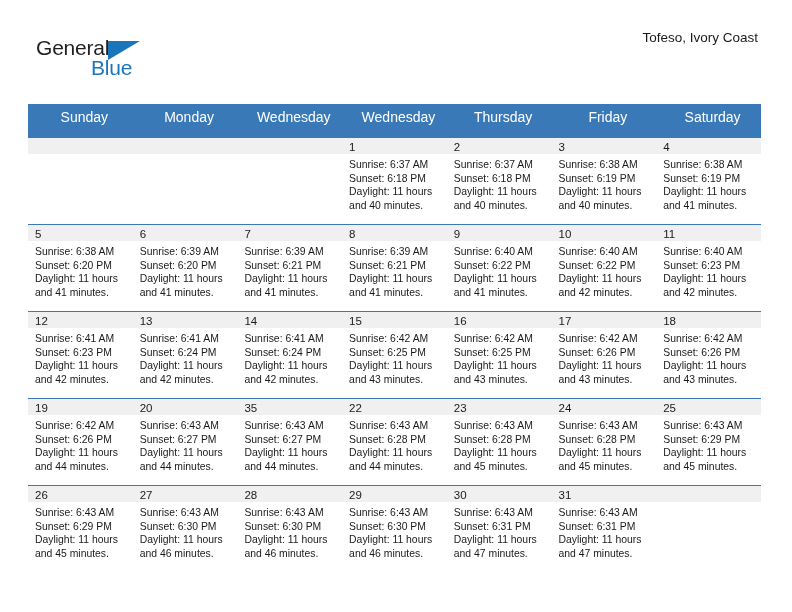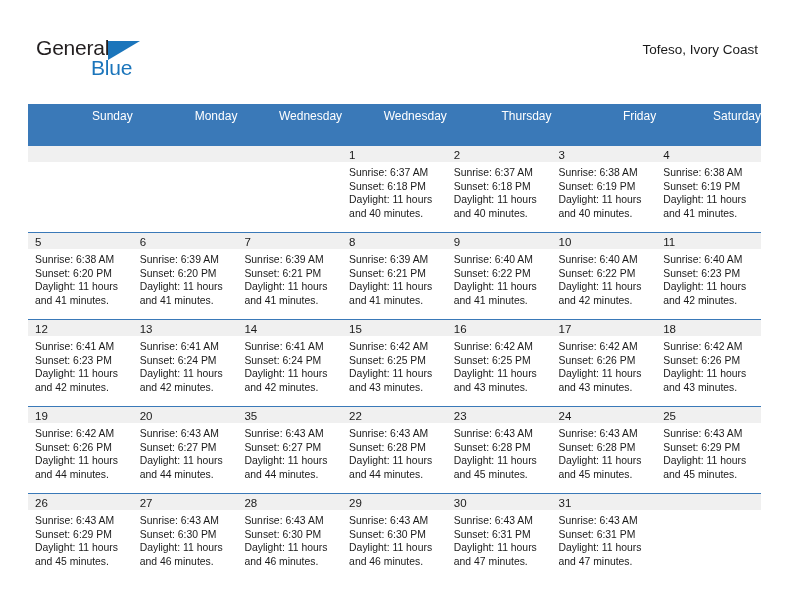--- a/index.html
+++ b/index.html
@@ -74,40 +74,40 @@
   .month-title {
     font-size: 27px;
     color: #1a1a1a;
     line-height: 34px;
     white-space: nowrap;
   }
   .location-subtitle {
     font-size: 13.5px;
     color: #1a1a1a;
     line-height: 20px;
-    margin-top: 12px;
+    margin-top: 0;
     white-space: nowrap;
   }
 
   
   .calendar {
     position: absolute;
     left: 28px;
     top: 104px;
     width: 733px;
     border-collapse: collapse;
     table-layout: fixed;
   }
   .calendar th {
     background: #3a79b8;
     color: #ffffff;
     font-weight: normal;
-    font-size: 12px;
-    text-align: right;
-    padding: 5px 0 23px 8px;
+    font-size: 14px;
+    text-align: center;
+    padding: 5px 0 13px 8px;
     height: 13px;
     border: none;
   }
   .calendar td {
     vertical-align: top;
     padding: 0;
     border-top: 1.4px solid #3a79b8;
     height: 86px;
     width: 104.7px;
     background: #ffffff;

